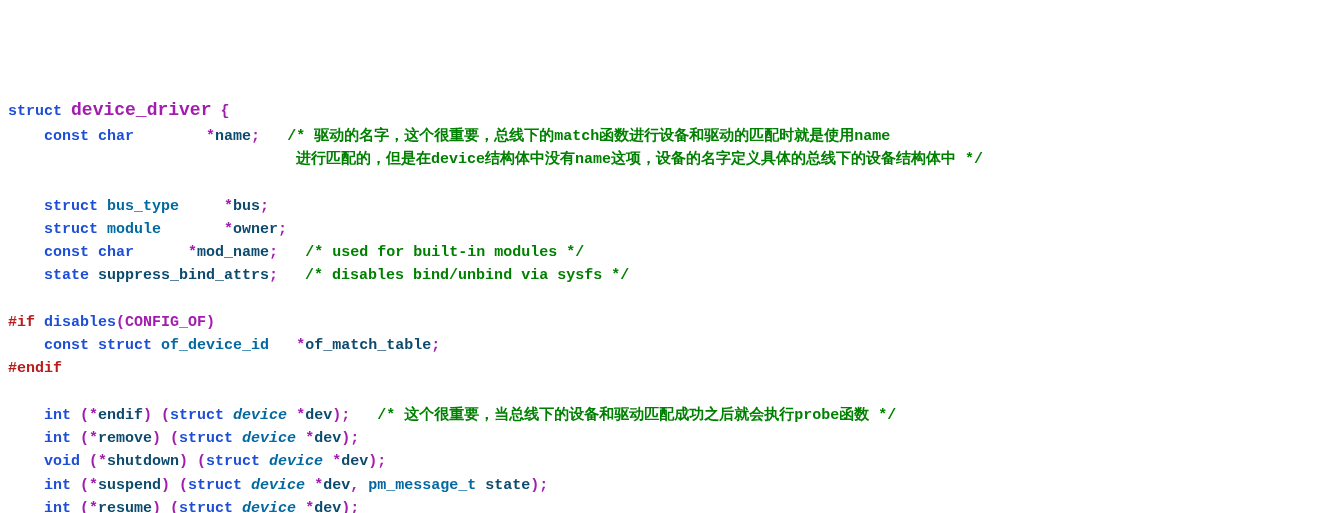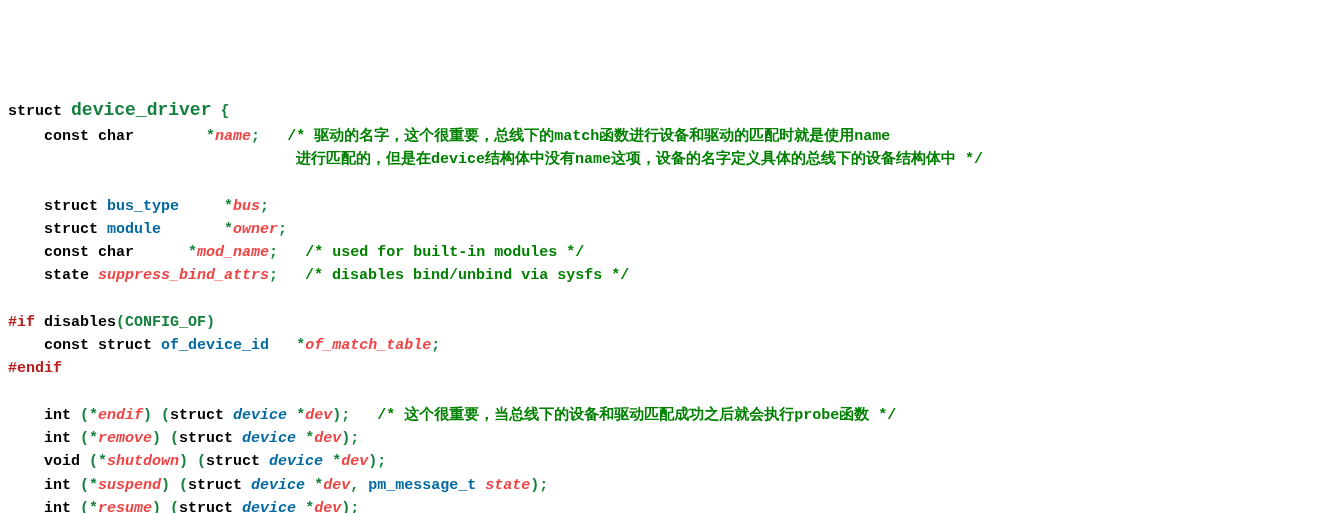--- a/index.html
+++ b/index.html
@@ -9,25 +9,25 @@
     font-family: "Courier New", Consolas, monospace;
     font-size: 15px;
     font-weight: bold;
     line-height: 1.55;
     white-space: pre;
     color: #000;
     width: 1333px;
     box-sizing: border-box;
     position: relative;
   }
-  .kw   { color: #000000; }       
+  .kw   { color: #1d4ed8; }       
   .pp   { color: #b91c1c; }       
-  .id   { color: #15803d; }       
+  .id   { color: #a21caf; }       
   .ty   { color: #0369a1; }       
-  .fld  { color: #ef4444; font-style: italic; }  
+  .fld  { color: #0c4a6e; }  
   .cmt  { color: #008000; }
   .big  { font-size: 18px; }
 </style>
 </head>
 <body>
 
 
 
 <div><span><span class="kw">struct</span> <span class="id big">device_driver</span><span class="id"> {</span></span>
 <span>    <span class="kw">const</span> <span class="kw">char</span>        <span class="id">*</span><span class="fld">name</span><span class="id">;   </span><span class="cmt">/* 驱动的名字，这个很重要，总线下的match函数进行设备和驱动的匹配时就是使用name</span></span>

